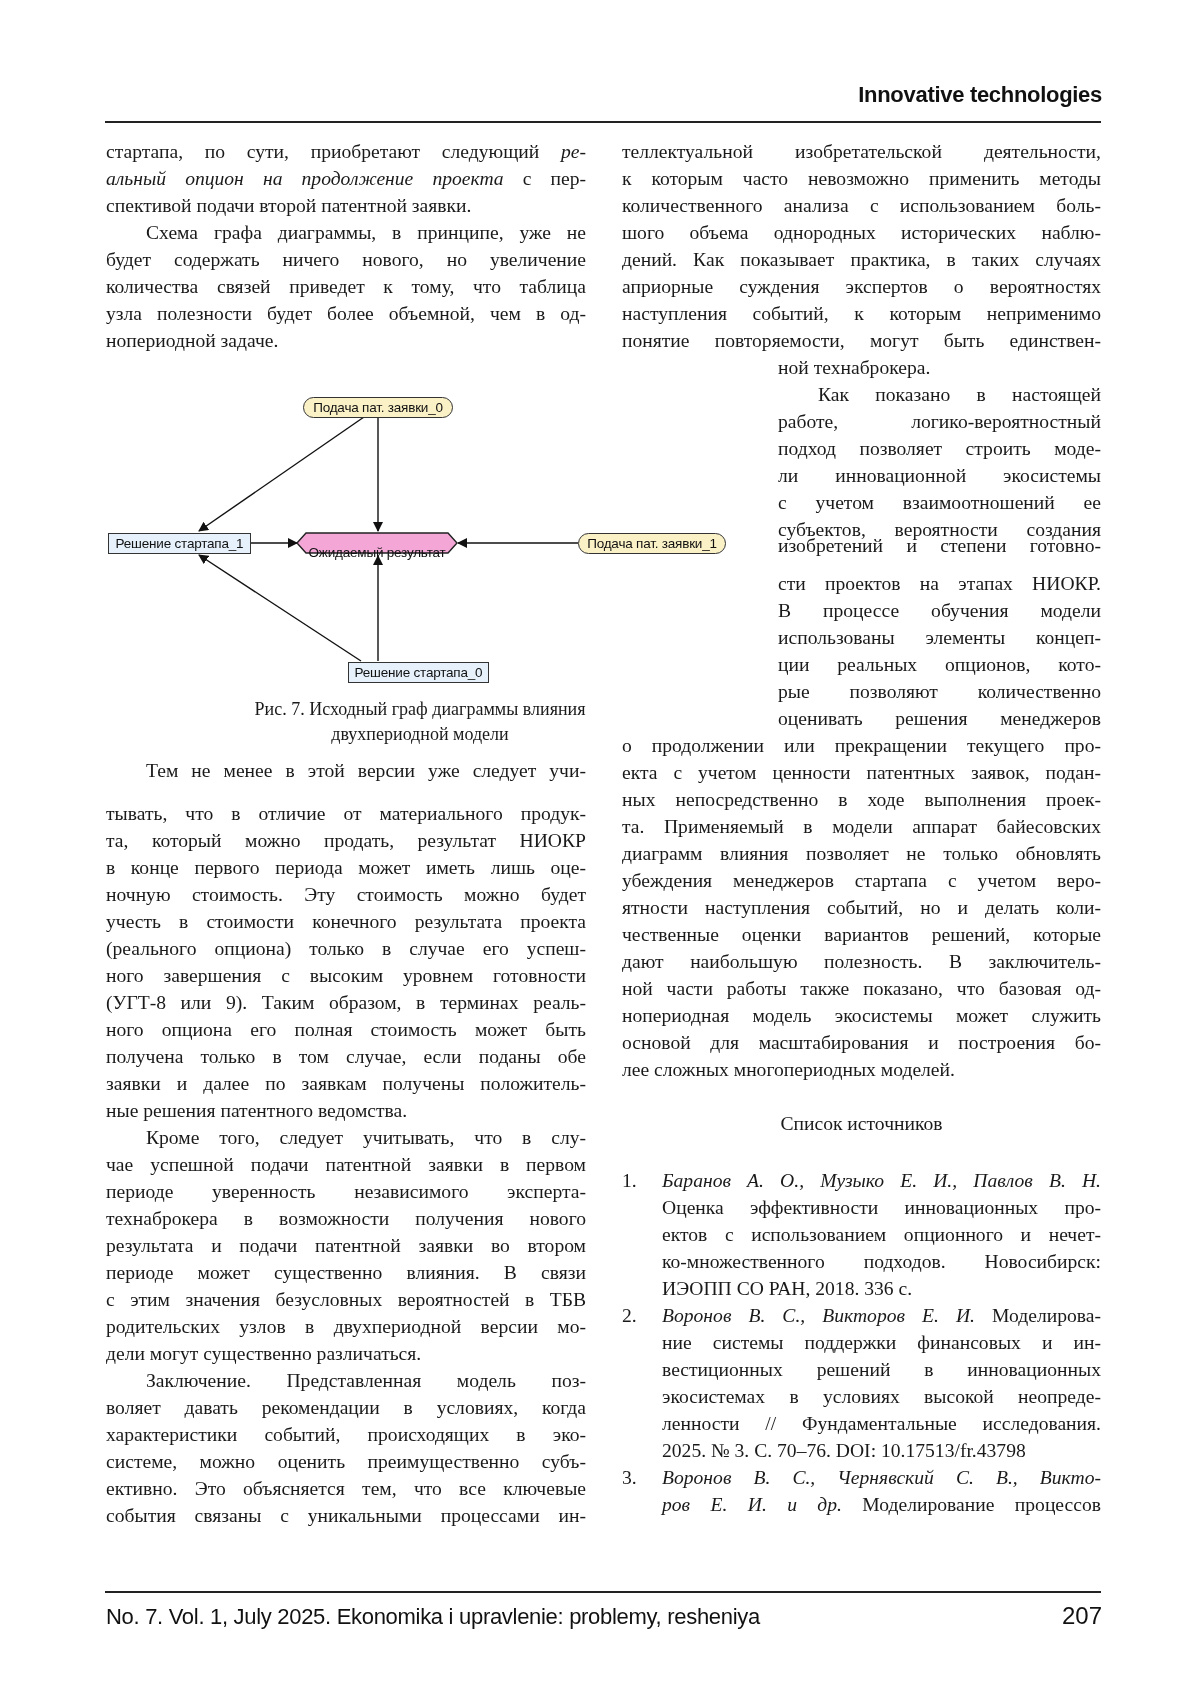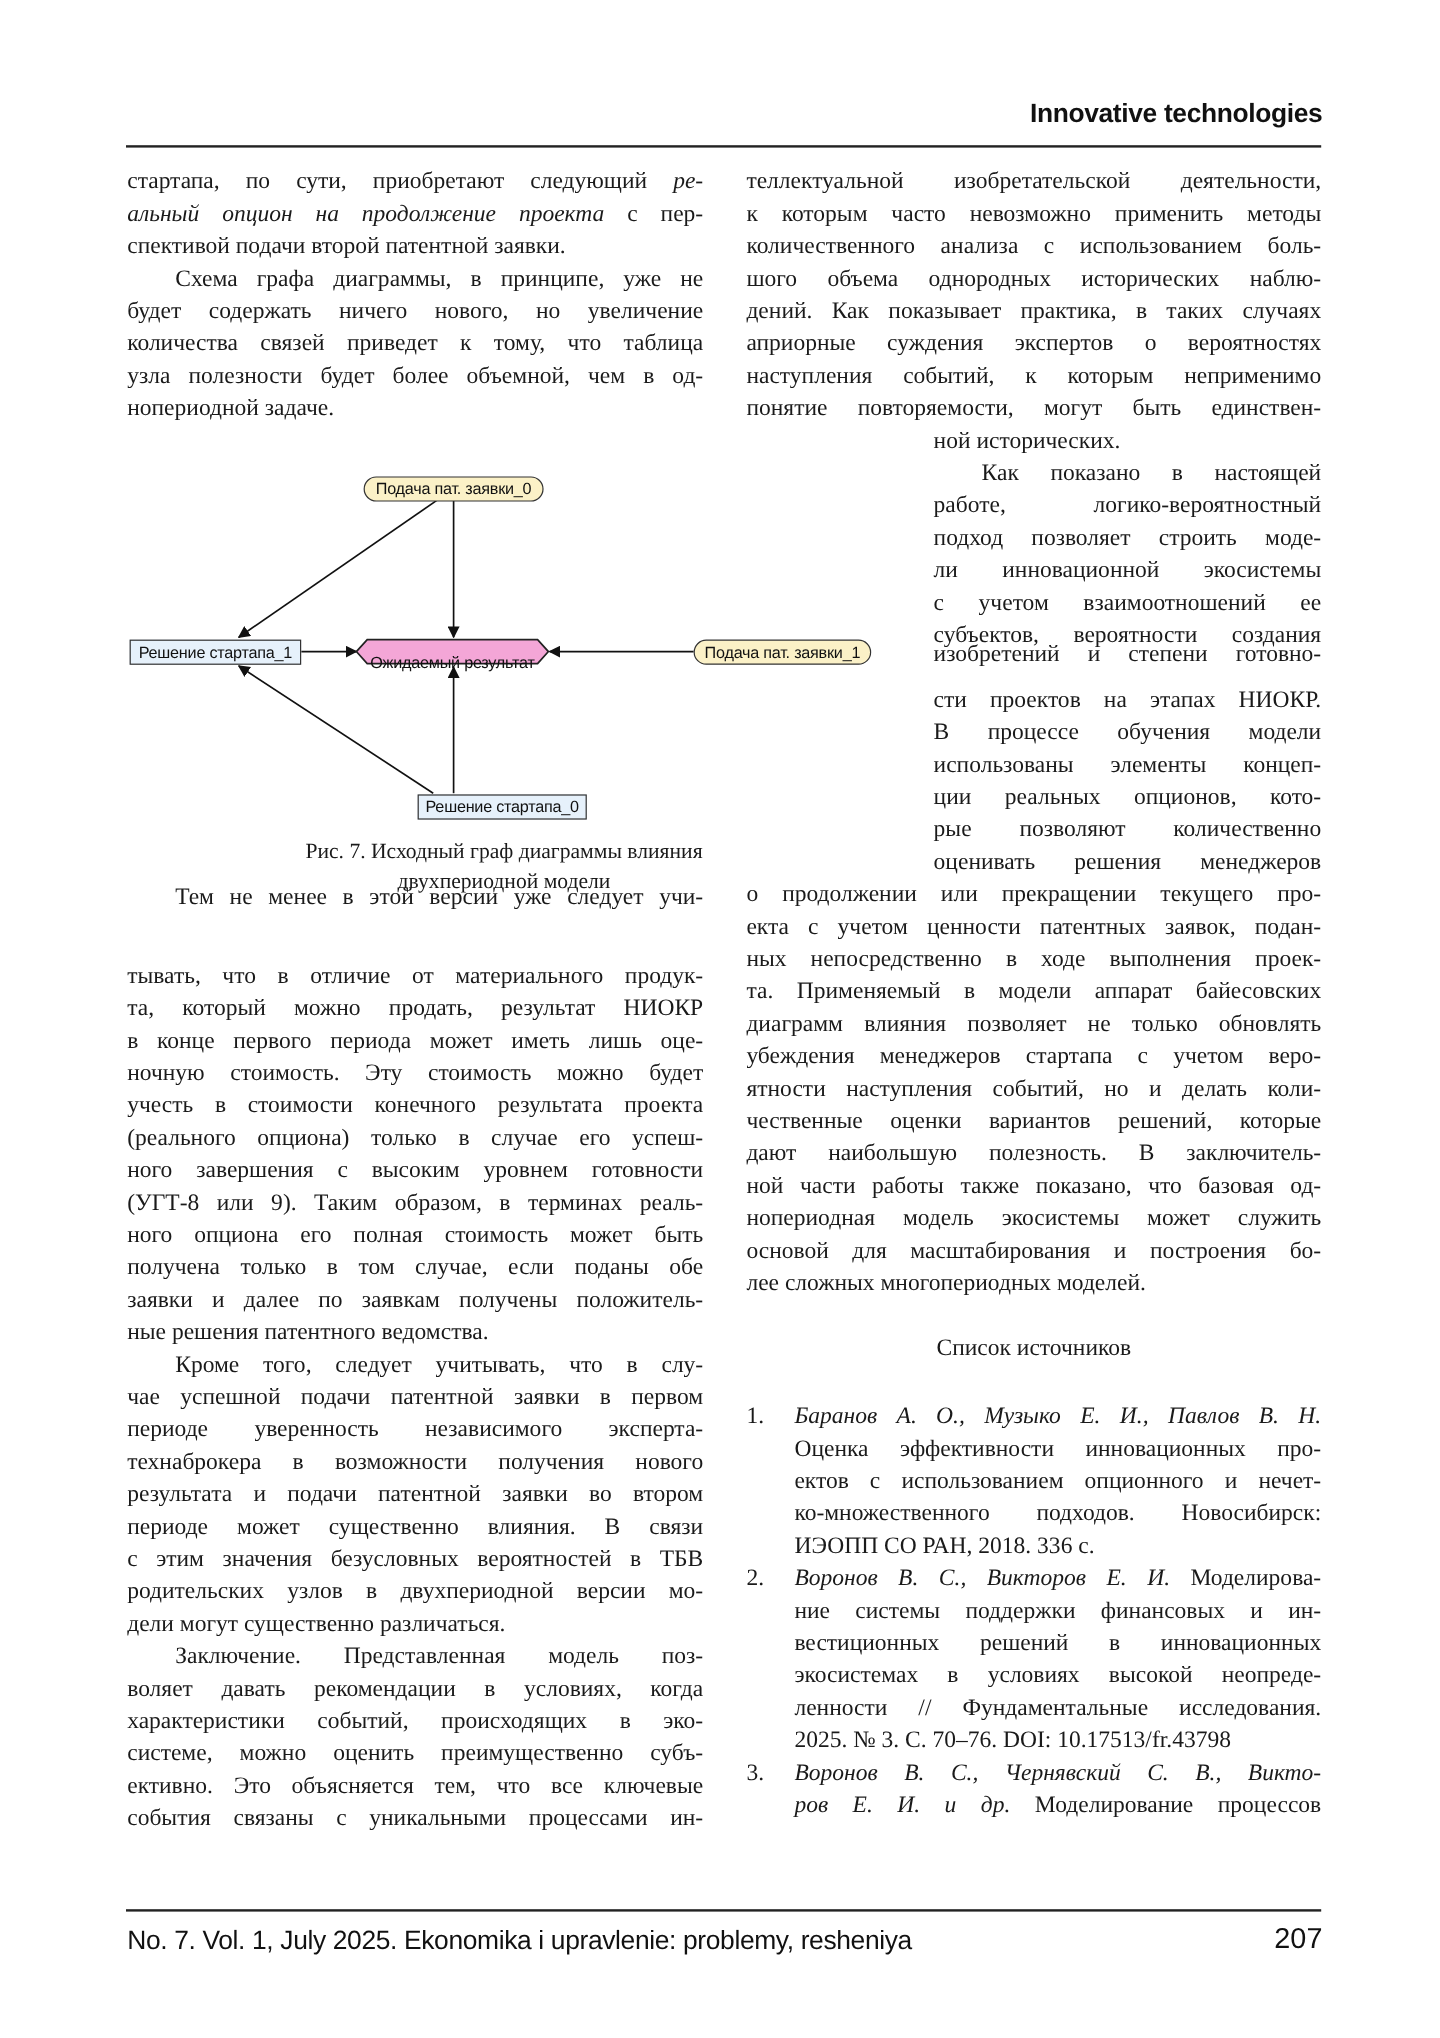--- a/index.html
+++ b/index.html
@@ -47,21 +47,21 @@
   <div class="line col-l" style="top:138px;"><span>стартапа, по сути, приобретают следующий </span><span class="ital">ре-</span></div>
   <div class="line col-l" style="top:165px;"><span class="ital">альный опцион на продолжение проекта</span><span> с пер-</span></div>
   <div class="line col-l last" style="top:192px;"><span>спективой подачи второй патентной заявки.</span></div>
 
   <div class="line col-l" style="top:219px; left:146px; width:440px;">Схема графа диаграммы, в принципе, уже не</div>
   <div class="line col-l" style="top:246px;">будет содержать ничего нового, но увеличение</div>
   <div class="line col-l" style="top:273px;">количества связей приведет к тому, что таблица</div>
   <div class="line col-l" style="top:300px;">узла полезности будет более объемной, чем в од-</div>
   <div class="line col-l last" style="top:327px;">нопериодной задаче.</div>
 
-  <div class="line col-l" style="top:734px; left:146px; width:440px;font-family:Liberation Serif, serif;">Тем не менее в этой версии уже следует учи-</div>
+  <div class="line col-l" style="top:757px; left:146px; width:440px;font-family:Liberation Serif, serif;">Тем не менее в этой версии уже следует учи-</div>
   <div class="line col-l" style="top:800px;">тывать, что в отличие от материального продук-</div>
   <div class="line col-l" style="top:827px;">та, который можно продать, результат НИОКР</div>
   <div class="line col-l" style="top:854px;">в конце первого периода может иметь лишь оце-</div>
   <div class="line col-l" style="top:881px;">ночную стоимость. Эту стоимость можно будет</div>
   <div class="line col-l" style="top:908px;">учесть в стоимости конечного результата проекта</div>
   <div class="line col-l" style="top:935px;">(реального опциона) только в случае его успеш-</div>
   <div class="line col-l" style="top:962px;">ного завершения с высоким уровнем готовности</div>
   <div class="line col-l" style="top:989px;">(УГТ-8 или 9). Таким образом, в терминах реаль-</div>
   <div class="line col-l" style="top:1016px;">ного опциона его полная стоимость может быть</div>
   <div class="line col-l" style="top:1043px;">получена только в том случае, если поданы обе</div>
@@ -123,21 +123,21 @@
 
 <div>
   <div class="line col-r" style="top:138px;">теллектуальной изобретательской деятельности,</div>
   <div class="line col-r" style="top:165px;">к которым часто невозможно применить методы</div>
   <div class="line col-r" style="top:192px;">количественного анализа с использованием боль-</div>
   <div class="line col-r" style="top:219px;">шого объема однородных исторических наблю-</div>
   <div class="line col-r" style="top:246px;">дений. Как показывает практика, в таких случаях</div>
   <div class="line col-r" style="top:273px;">априорные суждения экспертов о вероятностях</div>
   <div class="line col-r" style="top:300px;">наступления событий, к которым неприменимо</div>
   <div class="line col-r" style="top:327px;">понятие повторяемости, могут быть единствен-</div>
-  <div class="line col-rn last" style="top:354px;">ной исторических.</div>
+  <div class="line col-rn last" style="top:354px;">ной технаброкера.</div>
 
   <div class="line col-rn" style="top:381px; left:818px; width:283px;">Как показано в настоящей</div>
   <div class="line col-rn" style="top:408px;">работе, логико-вероятностный</div>
   <div class="line col-rn" style="top:435px;">подход позволяет строить моде-</div>
   <div class="line col-rn" style="top:462px;">ли инновационной экосистемы</div>
   <div class="line col-rn" style="top:489px;">с учетом взаимоотношений ее</div>
   <div class="line col-rn" style="top:516px;">субъектов, вероятности создания</div>
   <div class="line col-rn" style="top:532px;">изобретений и степени готовно-</div>
   <div class="line col-rn" style="top:570px;">сти проектов на этапах НИОКР.</div>
   <div class="line col-rn" style="top:597px;">В процессе обучения модели</div>

